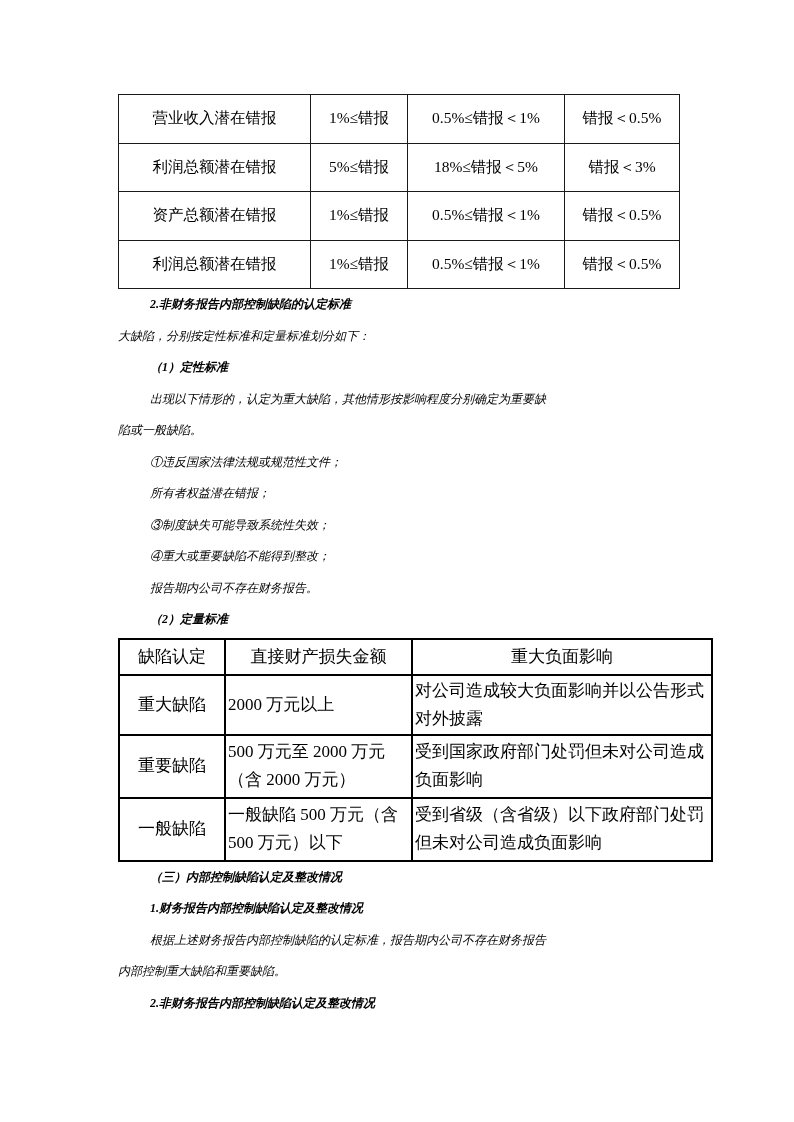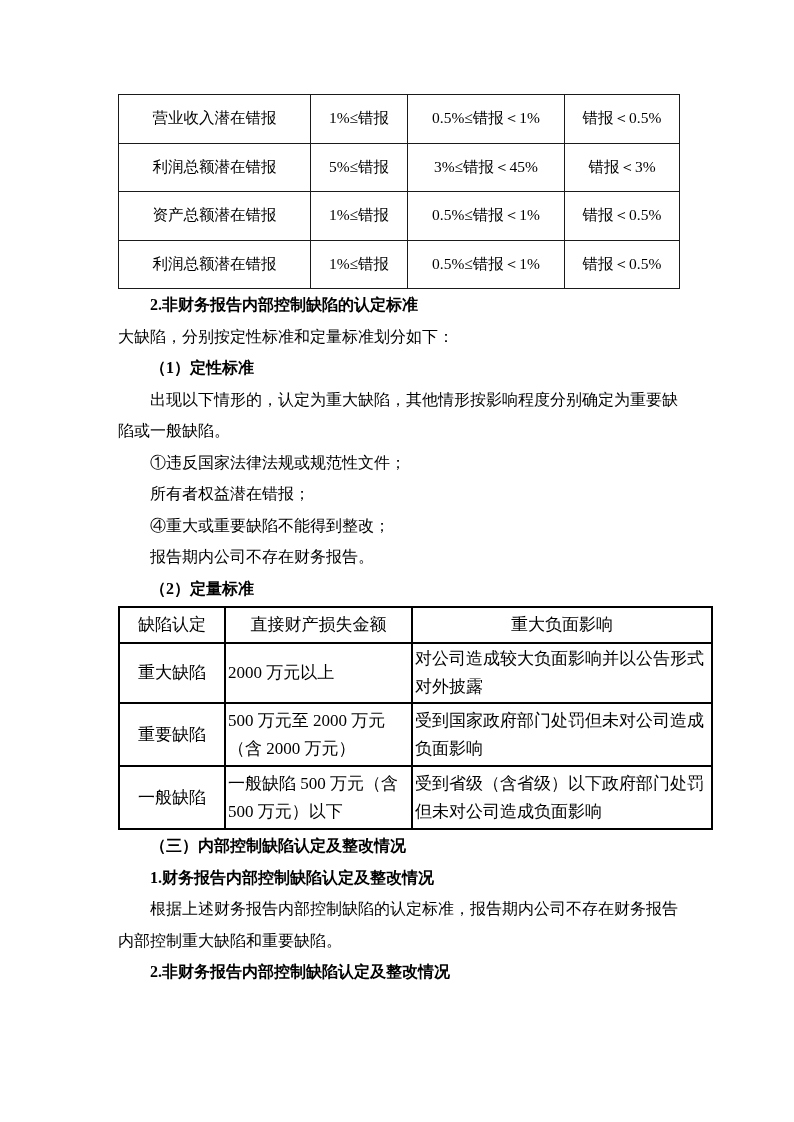--- a/index.html
+++ b/index.html
@@ -39,23 +39,24 @@
     padding: 0 2px;
     white-space: nowrap;
     overflow: hidden;
   }
 
   
   .ln {
     display: block;
     line-height: 31.5px;
     height: 31.5px;
-    font-size: 16px;
+    font-size: 12px;
     white-space: nowrap;
     overflow: hidden;
+    font-style: italic;
   }
   .indent { padding-left: 32px; }
   .bold { font-weight: 700; }
 
   
   table.t2 {
     border-collapse: collapse;
     table-layout: fixed;
     width: 593px;
     margin-top: 2px;
@@ -97,21 +98,21 @@
       <tbody>
           <tr>
         <td>营业收入潜在错报</td>
         <td>1%≤错报</td>
         <td>0.5%≤错报＜1%</td>
         <td>错报＜0.5%</td>
       </tr>
       <tr>
         <td>利润总额潜在错报</td>
         <td>5%≤错报</td>
-        <td>3%≤错报＜45%</td>
+        <td>18%≤错报＜5%</td>
         <td>错报＜3%</td>
       </tr>
       <tr>
         <td>资产总额潜在错报</td>
         <td>1%≤错报</td>
         <td>0.5%≤错报＜1%</td>
         <td>错报＜0.5%</td>
       </tr>
       <tr>
         <td>利润总额潜在错报</td>
@@ -124,20 +125,21 @@
 
     <div class="ln indent bold">2.非财务报告内部控制缺陷的认定标准</div>
     <div class="ln">大缺陷，分别按定性标准和定量标准划分如下：</div>
 
     <div class="ln indent bold">（1）定性标准</div>
     <div class="ln indent">出现以下情形的，认定为重大缺陷，其他情形按影响程度分别确定为重要缺</div>
     <div class="ln">陷或一般缺陷。</div>
 
     <div class="ln indent">①违反国家法律法规或规范性文件；</div>
     <div class="ln indent">所有者权益潜在错报；</div>
+    <div class="ln indent">③制度缺失可能导致系统性失效；</div>
     <div class="ln indent">④重大或重要缺陷不能得到整改；</div>
     <div class="ln indent">报告期内公司不存在财务报告。</div>
 
     <div class="ln indent bold">（2）定量标准</div>
 
     <table class="t2">
       <colgroup>
         <col style="width:106px">
           <col style="width:187px">
           <col style="width:300px">

